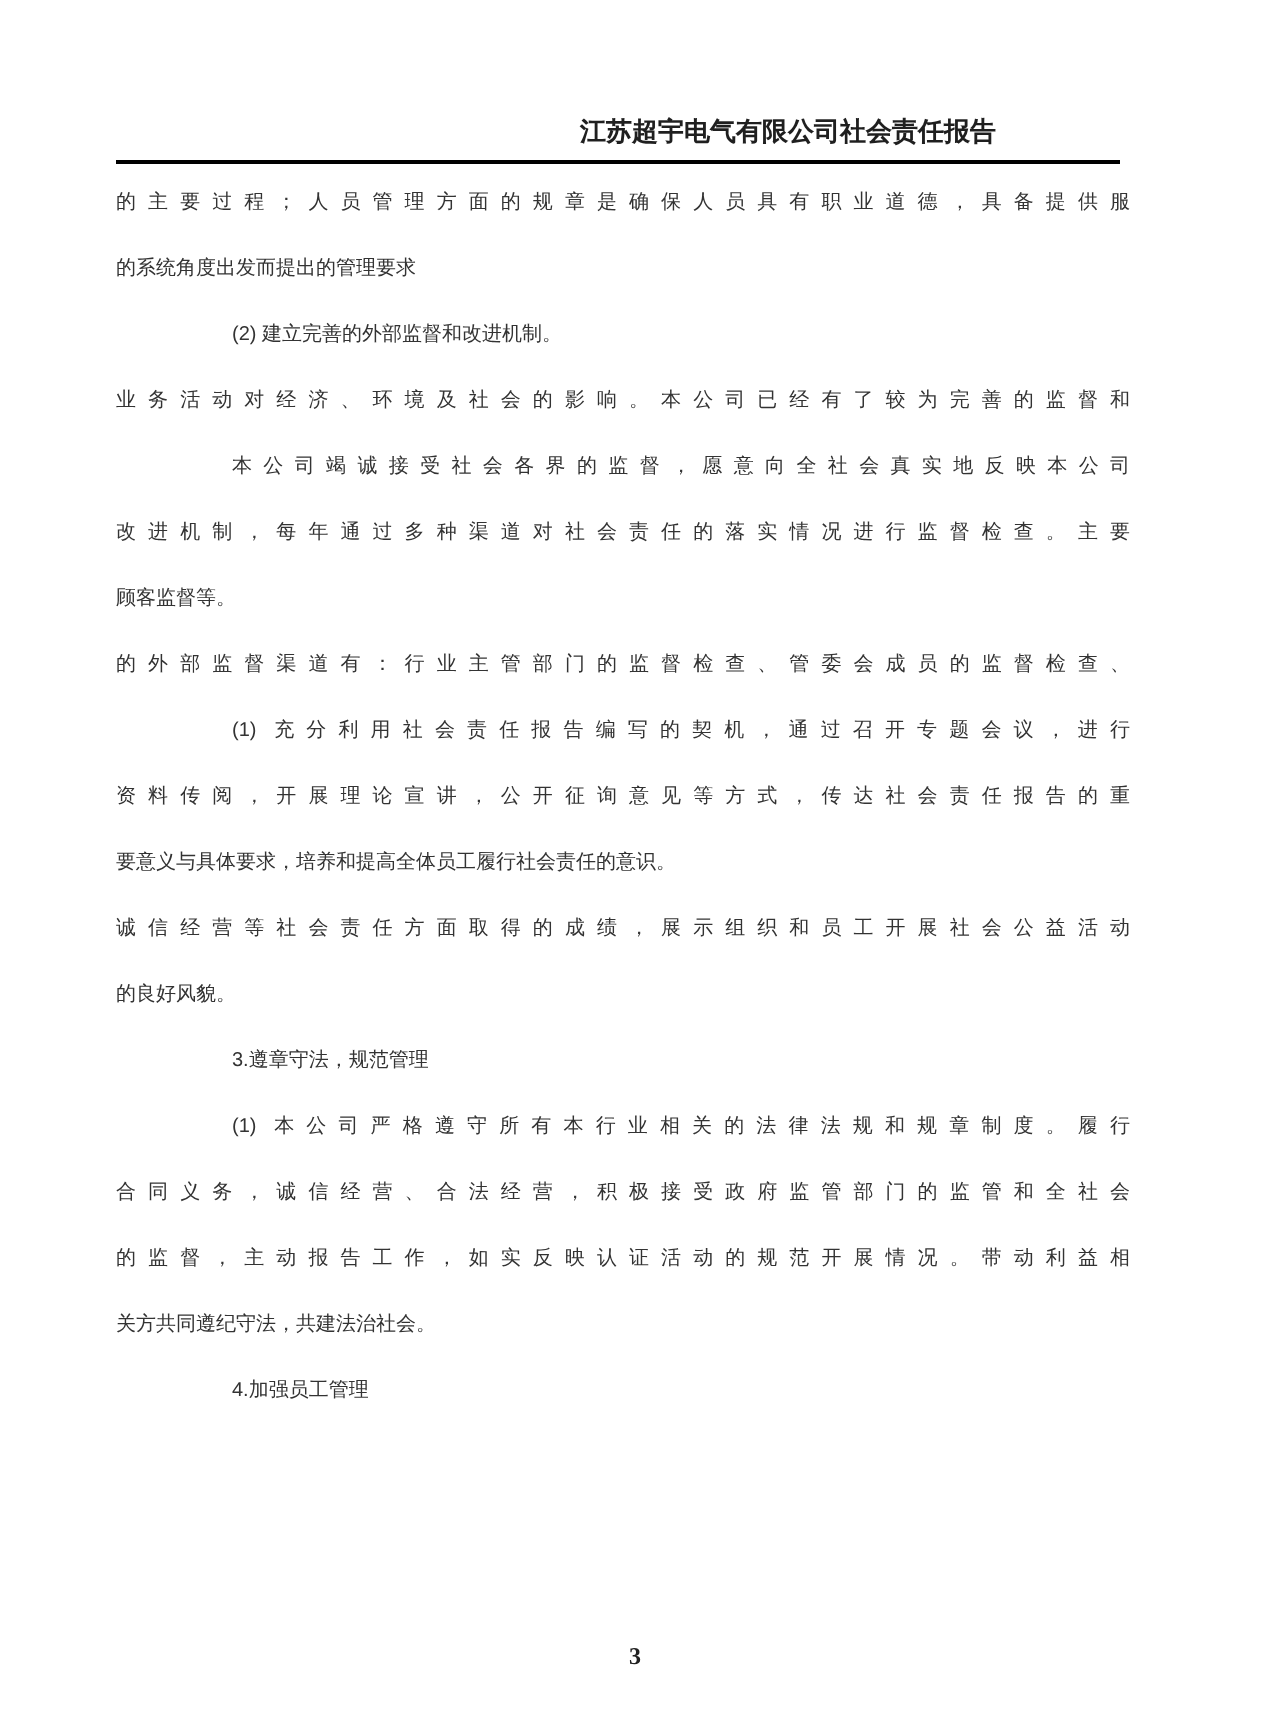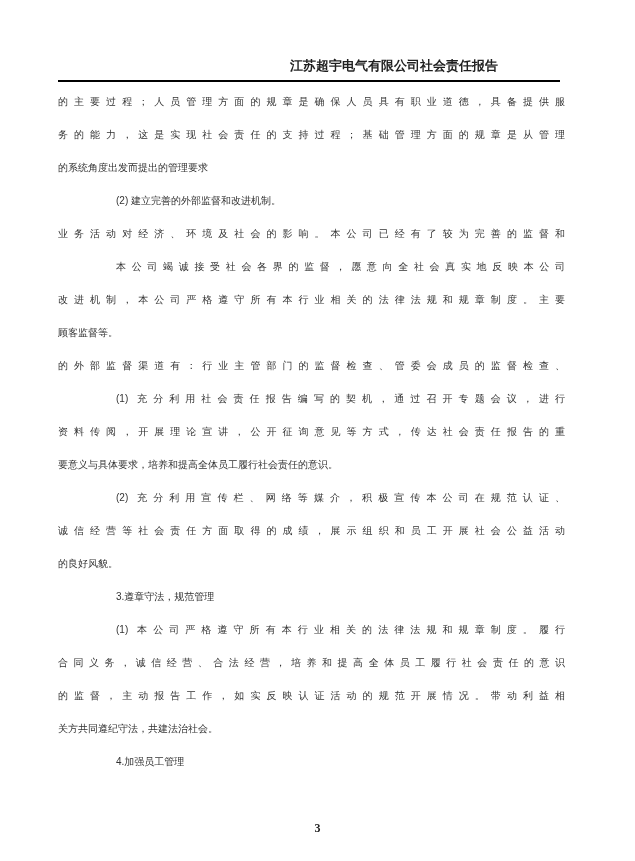--- a/index.html
+++ b/index.html
@@ -73,37 +73,35 @@
 </style>
 </head>
 <body>
 
 <div class="page">
 
   <div class="header">江苏超宇电气有限公司社会责任报告</div>
 
   <div class="body-text">
       <div class="line full">的主要过程；人员管理方面的规章是确保人员具有职业道德，具备提供服</div>
-      <div class="line full">务的能力，这是实现社会责任的支持过程；基础管理方面的规章是从管理</div>
       <div class="line">的系统角度出发而提出的管理要求</div>
       <div class="line ind">(2) 建立完善的外部监督和改进机制。</div>
       <div class="line full">业务活动对经济、环境及社会的影响。本公司已经有了较为完善的监督和</div>
       <div class="line full ind">本公司竭诚接受社会各界的监督，愿意向全社会真实地反映本公司</div>
-      <div class="line full">改进机制，本公司严格遵守所有本行业相关的法律法规和规章制度。主要</div>
+      <div class="line full">改进机制，每年通过多种渠道对社会责任的落实情况进行监督检查。主要</div>
       <div class="line">顾客监督等。</div>
       <div class="line full">的外部监督渠道有：行业主管部门的监督检查、管委会成员的监督检查、</div>
       <div class="line full ind">(1) 充分利用社会责任报告编写的契机，通过召开专题会议，进行</div>
       <div class="line full">资料传阅，开展理论宣讲，公开征询意见等方式，传达社会责任报告的重</div>
       <div class="line">要意义与具体要求，培养和提高全体员工履行社会责任的意识。</div>
-      <div class="line full ind">(2) 充分利用宣传栏、网络等媒介，积极宣传本公司在规范认证、</div>
       <div class="line full">诚信经营等社会责任方面取得的成绩，展示组织和员工开展社会公益活动</div>
       <div class="line">的良好风貌。</div>
       <div class="line ind">3.遵章守法，规范管理</div>
       <div class="line full ind">(1) 本公司严格遵守所有本行业相关的法律法规和规章制度。履行</div>
-      <div class="line full">合同义务，诚信经营、合法经营，培养和提高全体员工履行社会责任的意识</div>
+      <div class="line full">合同义务，诚信经营、合法经营，积极接受政府监管部门的监管和全社会</div>
       <div class="line full">的监督，主动报告工作，如实反映认证活动的规范开展情况。带动利益相</div>
       <div class="line">关方共同遵纪守法，共建法治社会。</div>
       <div class="line ind">4.加强员工管理</div>
     </div>
 
   <div class="footer">3</div>
 
 </div>
 
 </body></html>

